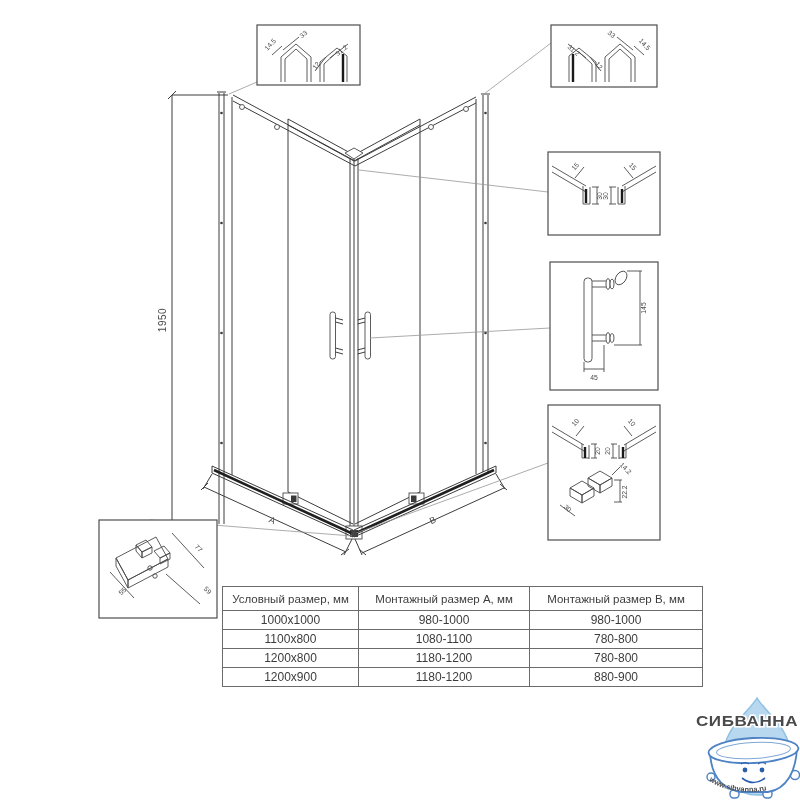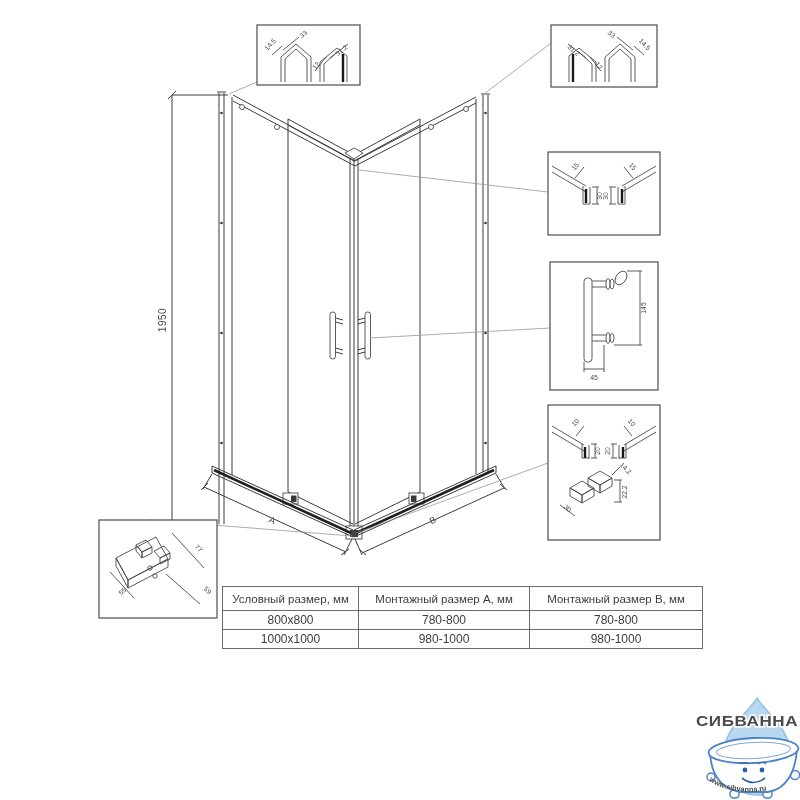--- a/index.html
+++ b/index.html
@@ -273,25 +273,35 @@
 <table class="size-table">
   <thead>
     <tr>
       <th style="width:135px">Условный размер, мм</th>
       <th style="width:170px">Монтажный размер A, мм</th>
       <th style="width:172px">Монтажный размер B, мм</th>
     </tr>
   </thead>
   <tbody>
     <tr>
-      <td>800x800</td>
-      <td>780-800</td>
-      <td>780-800</td>
-    </tr>
-    <tr>
       <td>1000x1000</td>
       <td>980-1000</td>
       <td>980-1000</td>
     </tr>
+    <tr>
+      <td>1100x800</td>
+      <td>1080-1100</td>
+      <td>780-800</td>
+    </tr>
+    <tr>
+      <td>1200x800</td>
+      <td>1180-1200</td>
+      <td>780-800</td>
+    </tr>
+    <tr>
+      <td>1200x900</td>
+      <td>1180-1200</td>
+      <td>880-900</td>
+    </tr>
   </tbody>
 </table>
 
 </div>
 
 </body></html>

